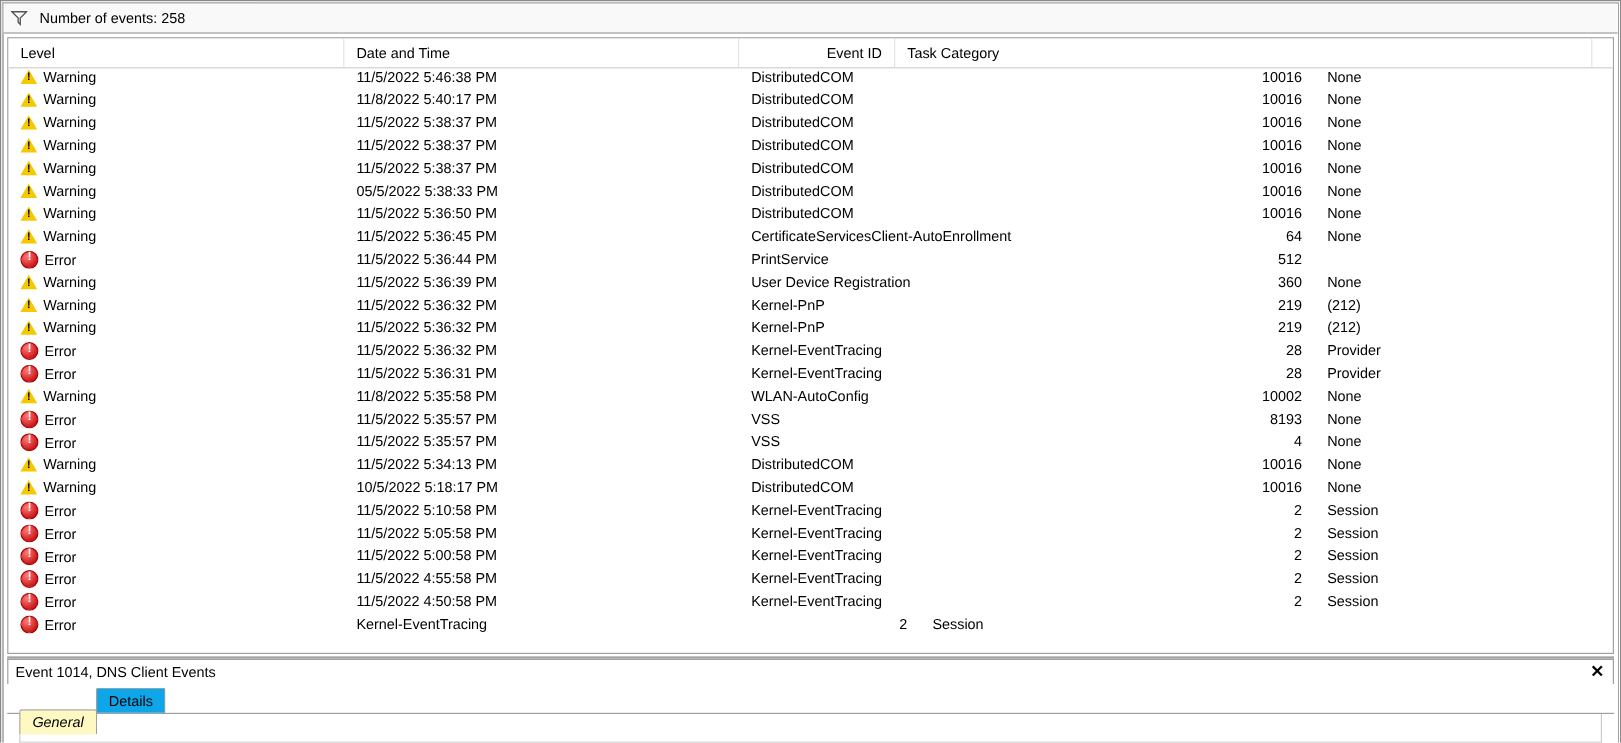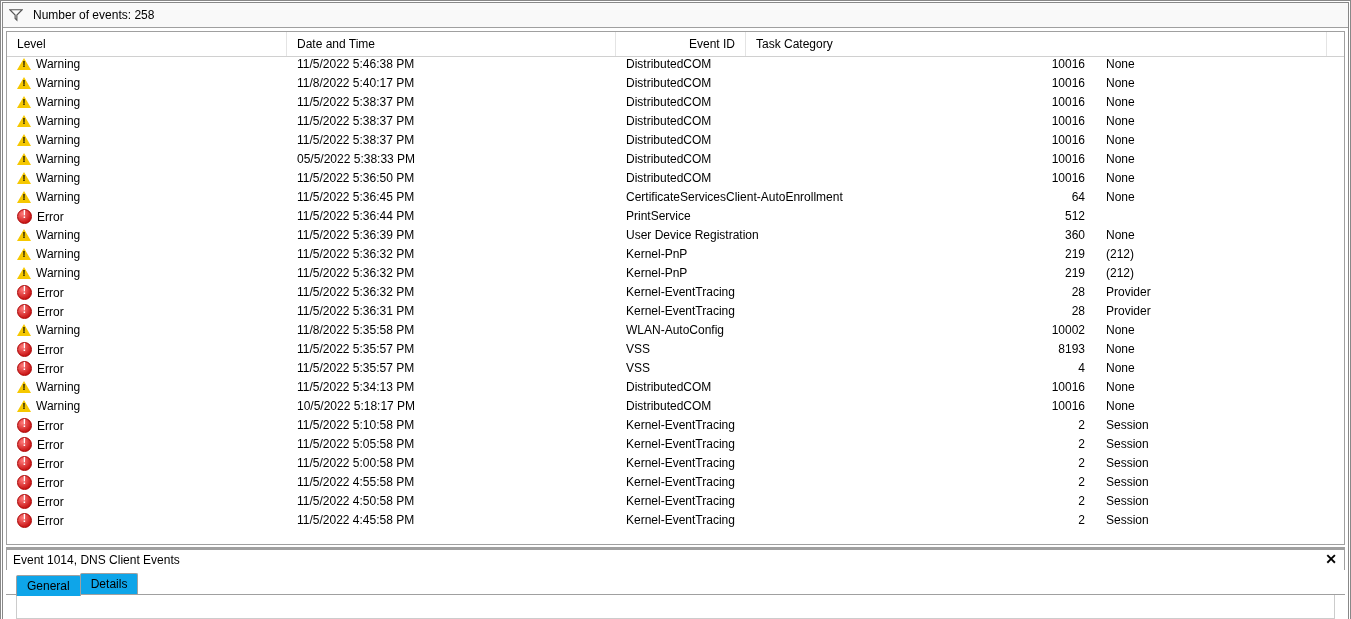--- a/index.html
+++ b/index.html
@@ -22,21 +22,21 @@
   
   .warn{width:0;height:0;border-left:7px solid transparent;border-right:7px solid transparent;border-bottom:12px solid #f6c800;border-radius:0;position:relative;}
   .warn::after{content:"!";position:absolute;left:-2px;top:1px;width:4px;text-align:center;font-size:9px;font-weight:bold;color:#000;}
   .err{width:13px;height:13px;border-radius:50%;background:radial-gradient(circle at 35% 30%, #ff7a7a 0%, #cc1b1b 70%);position:relative;border:1px solid #a00;}
   .err::after{content:"!";position:absolute;left:0;top:-1px;width:100%;text-align:center;font-size:10px;font-weight:bold;color:#fff;}
   .details-pane{height:70px;border-top:2px solid #a0a0a0;display:flex;flex-direction:column;margin:2px 3px 0 3px;}
   .details-header{display:flex;align-items:flex-end;justify-content:space-between;padding:3px 6px;border:1px solid #a0a0a0;border-bottom:none;background:#fff;}
   .details-header .close{width:14px;height:14px;font-weight:bold;cursor:pointer;font-size:14px;line-height:12px;text-align:center;}
   .tabs{display:flex;align-items:flex-end;background:#fff;border-bottom:1px solid #a0a0a0;padding:3px 10px 0 10px;}
   .tab{padding:3px 10px;border:1px solid #a0a0a0;border-bottom:none;background:#fff;margin-right:-1px;border-top-left-radius:2px;border-top-right-radius:2px;cursor:pointer;position:relative;}
-  .tab.active{background:#0ea5e9;z-index:2;top:2px;}
+  .tab.active{background:#fef9c3;z-index:2;top:18px;font-style:italic;}
   .tab.inactive{background:#0ea5e9;}
   .tab-body{flex:1;border:1px solid #ccc;border-top:none;margin:0 10px;background:#fff;}
   
   .grid-body::-webkit-scrollbar{width:17px;}
   .grid-body::-webkit-scrollbar-track{background:#f0f0f0;}
   .grid-body::-webkit-scrollbar-thumb{background:#c0c0c0;border:1px solid #a0a0a0;}
 </style>
 </head>
 <body>
 
@@ -296,21 +296,20 @@
           <div class="col c-date">11/5/2022 4:50:58 PM</div>
           <div class="col c-source">Kernel-EventTracing</div>
           <div class="col c-id">2</div>
           <div class="col c-task">Session</div>
         </div>
         <div class="row">
           <div class="col c-level c-level-cell">
             <span class="err"></span>
             <span>Error</span>
           </div>
-          <div class="col c-date">11/5/2022 4:45:58 PM</div>
           <div class="col c-source">Kernel-EventTracing</div>
           <div class="col c-id">2</div>
           <div class="col c-task">Session</div>
         </div>
       </div>
   </div>
 
   <div class="details-pane">
     <div class="details-header">
       <span>Event 1014, DNS Client Events</span>

